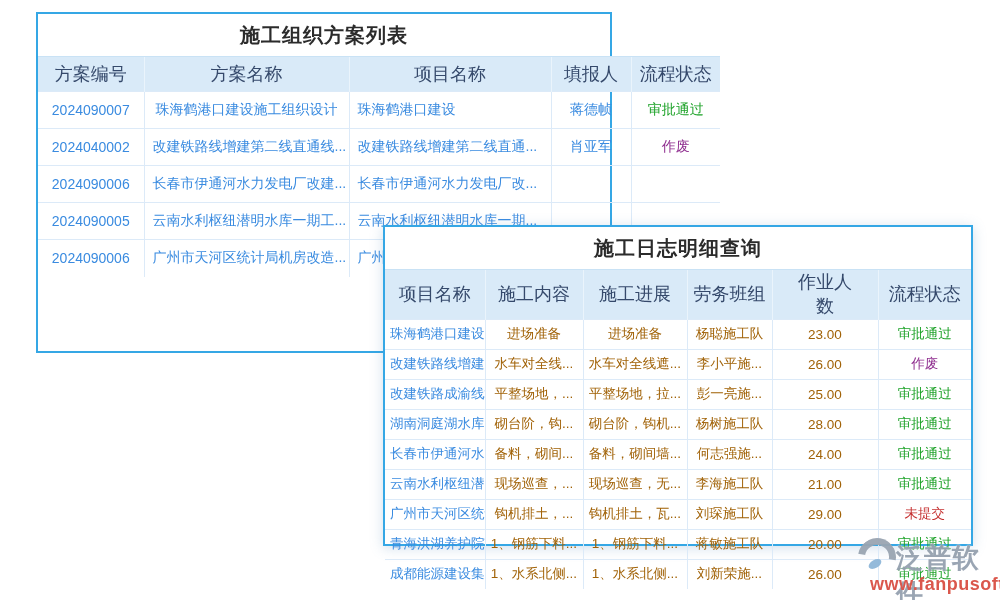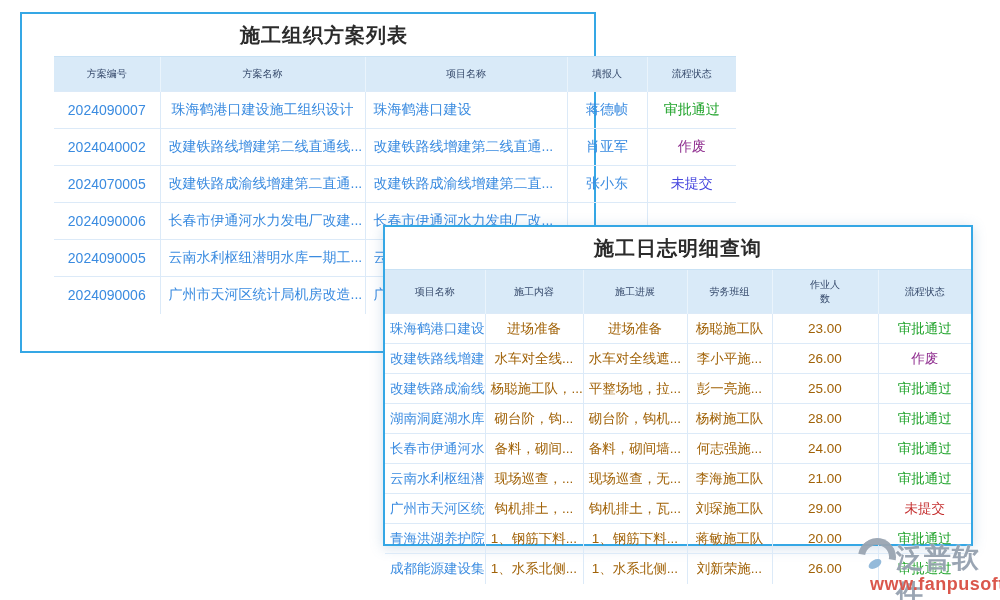--- a/index.html
+++ b/index.html
@@ -4,31 +4,31 @@
 <style>
   html,body{margin:0;padding:0;}
   body{
     width:1000px;height:600px;position:relative;overflow:hidden;
     background:#ffffff;
     font-family:"Liberation Sans","DejaVu Sans",sans-serif;
   }
   .card{
     position:absolute;background:#ffffff;border:2px solid #35A7E5;box-sizing:border-box;
   }
-  .card-plan{left:20px;top:12px;width:576px;height:341px;z-index:1;padding-left:32px;}
+  .card-plan{left:36px;top:12px;width:576px;height:341px;z-index:1;}
   .card-log{left:383px;top:225px;width:590px;height:321px;z-index:10;
     box-shadow:0 2px 12px rgba(90,140,185,.28);}
   .card-title{
     height:42px;line-height:42px;text-align:center;
     font-size:20px;font-weight:bold;color:#2b2b2b;letter-spacing:1px;
     background:#ffffff;
   }
   table{border-collapse:collapse;table-layout:fixed;width:100%;}
   th{
-    background:#D9EAF8;color:#35496B;font-weight:normal;font-size:10px;
+    background:#D9EAF8;color:#35496B;font-weight:normal;font-size:18px;
     border-top:1px solid #C9E2F5;border-left:1px solid #EAF4FC;
     text-align:center;padding:0 2px;overflow:hidden;white-space:nowrap;
   }
   th:first-child{border-left:none;}
   td{
     font-size:14px;color:#4D4D4D;
     border-top:1px solid #DCEAF8;border-left:1px solid #DCEAF8;
     white-space:nowrap;overflow:hidden;padding:0 8px;box-sizing:border-box;
   }
   td:first-child{border-left:none;}
@@ -92,27 +92,20 @@
           <td class="a-center" style="color: rgb(31, 163, 42);">审批通过</td>
         </tr>
         <tr>
           <td class="a-center c-blue">2024040002</td>
           <td class="a-center c-blue">改建铁路线增建第二线直通线...</td>
           <td class="a-left c-blue">改建铁路线增建第二线直通...</td>
           <td class="a-center c-blue">肖亚军</td>
           <td class="a-center" style="color: rgb(143, 45, 143);">作废</td>
         </tr>
         <tr>
-          <td class="a-center c-blue">2024070005</td>
-          <td class="a-center c-blue">改建铁路成渝线增建第二直通...</td>
-          <td class="a-left c-blue">改建铁路成渝线增建第二直...</td>
-          <td class="a-center c-blue">张小东</td>
-          <td class="a-center" style="color: rgb(70, 70, 222);">未提交</td>
-        </tr>
-        <tr>
           <td class="a-center c-blue">2024090006</td>
           <td class="a-center c-blue">长春市伊通河水力发电厂改建...</td>
           <td class="a-left c-blue">长春市伊通河水力发电厂改...</td>
           <td class="a-center c-blue"></td>
           <td class="a-center"></td>
         </tr>
         <tr>
           <td class="a-center c-blue">2024090005</td>
           <td class="a-center c-blue">云南水利枢纽潜明水库一期工...</td>
           <td class="a-left c-blue">云南水利枢纽潜明水库一期...</td>
@@ -163,21 +156,21 @@
         <tr>
           <td class="a-left c-blue">改建铁路线增建第二</td>
           <td class="a-center c-gray">水车对全线...</td>
           <td class="a-center c-gray">水车对全线遮...</td>
           <td class="a-center c-gray">李小平施...</td>
           <td class="a-center c-gray">26.00</td>
           <td class="a-center" style="color: rgb(143, 45, 143);">作废</td>
         </tr>
         <tr>
           <td class="a-left c-blue">改建铁路成渝线增建</td>
-          <td class="a-center c-gray">杨聪施工队，...</td>
+          <td class="a-center c-gray">平整场地，...</td>
           <td class="a-center c-gray">平整场地，拉...</td>
           <td class="a-center c-gray">彭一亮施...</td>
           <td class="a-center c-gray">25.00</td>
           <td class="a-center" style="color: rgb(31, 163, 42);">审批通过</td>
         </tr>
         <tr>
           <td class="a-left c-blue">湖南洞庭湖水库引水</td>
           <td class="a-center c-gray">砌台阶，钩...</td>
           <td class="a-center c-gray">砌台阶，钩机...</td>
           <td class="a-center c-gray">杨树施工队</td>

